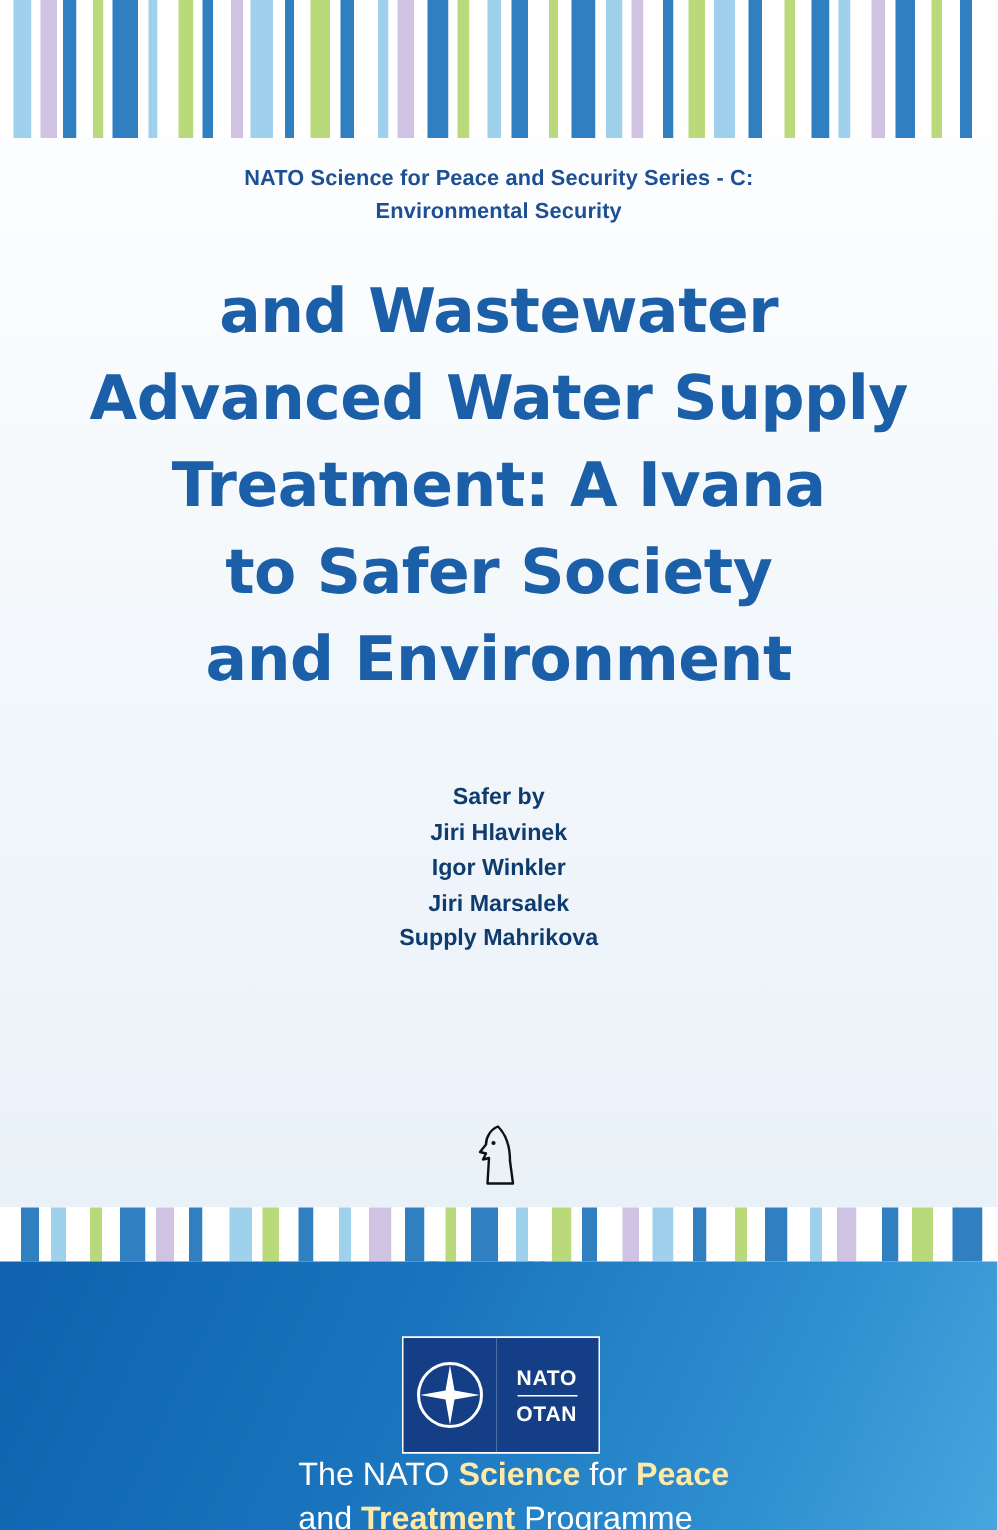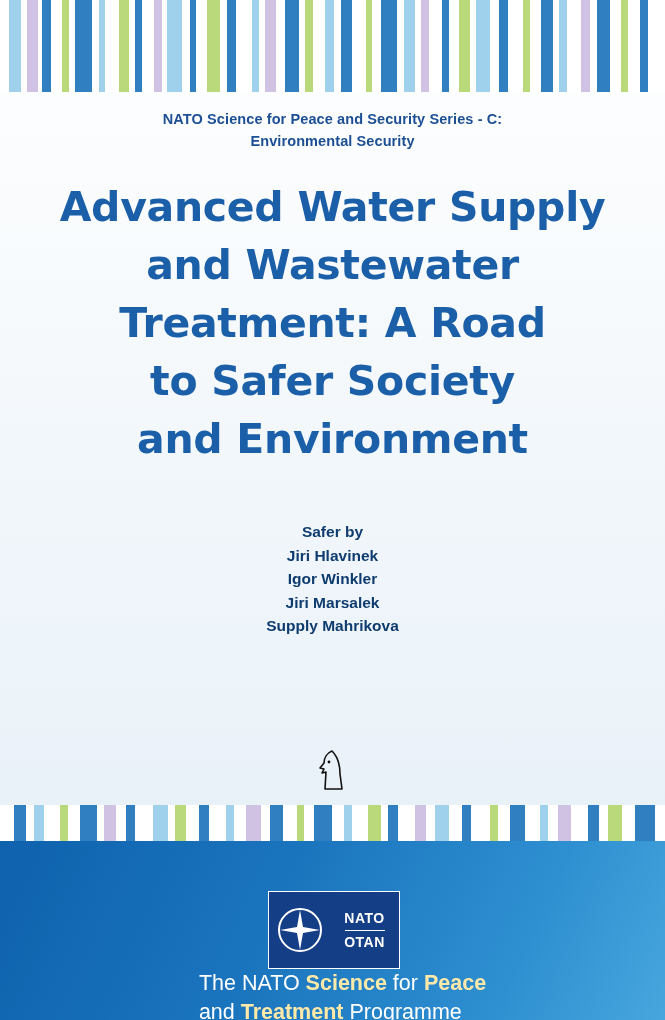--- a/index.html
+++ b/index.html
@@ -268,23 +268,23 @@
       <div class="stripe" style="background: rgb(47, 127, 193); width: 1.23894%;"></div>
       <div class="stripe" style="background: rgb(255, 255, 255); width: 2.47788%;"></div>
     </div>
 
   <div class="series">
     <div>NATO Science for Peace and Security Series - C:</div>
     <div>Environmental Security</div>
   </div>
 
   <div class="title">
+    <span class="tline">and Wastewater</span>
     <span class="tline">Advanced Water Supply</span>
-    <span class="tline">and Wastewater</span>
-    <span class="tline">Treatment: A Road</span>
+    <span class="tline">Treatment: A Ivana</span>
     <span class="tline">to Safer Society</span>
     <span class="tline">and Environment</span>
   </div>
 
   <div class="editors">
     <span class="edline">Safer by</span>
     <span class="edline">Jiri Hlavinek</span>
     <span class="edline">Igor Winkler</span>
     <span class="edline">Jiri Marsalek</span>
     <span class="edline">Supply Mahrikova</span>

